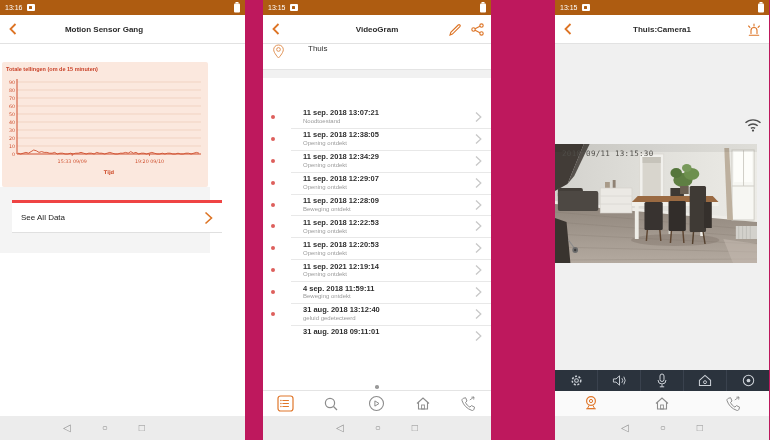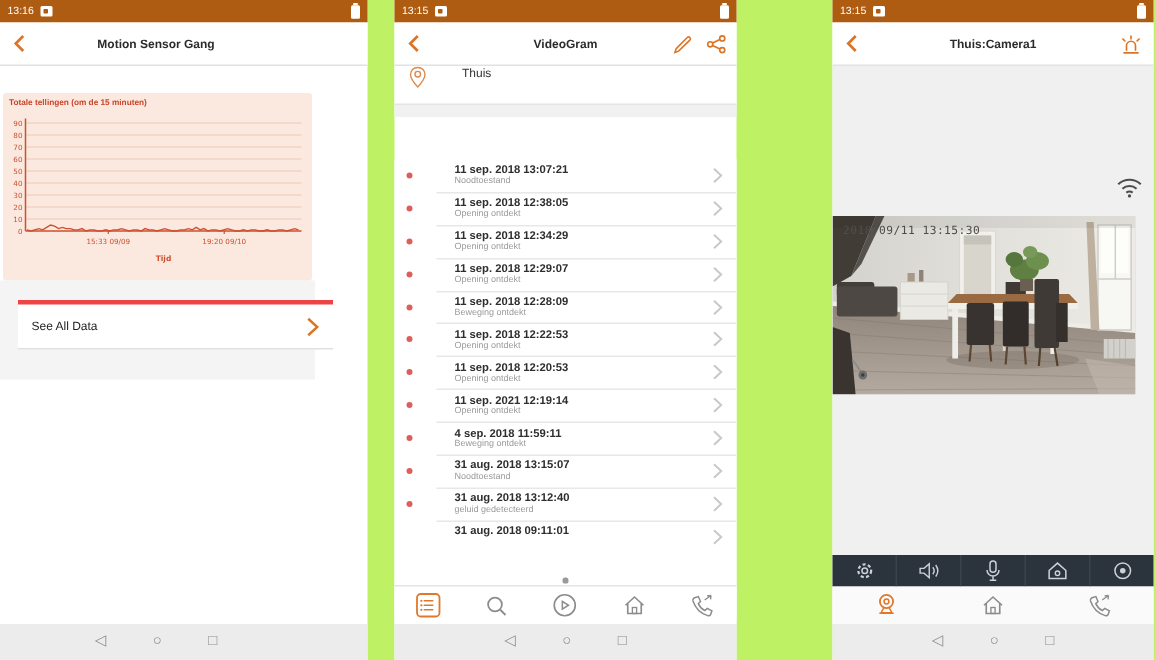--- a/index.html
+++ b/index.html
@@ -1,19 +1,19 @@
 <!DOCTYPE html>
 <html><head>
 <meta charset="utf-8">
 <style>
   * { box-sizing: border-box; margin: 0; padding: 0; }
   html,body { background:#fff; }
   .canvas {
     position: relative; width: 770px; height: 440px; overflow: hidden;
-    background: #bef264; font-family: "Liberation Sans", sans-serif;
+    background: #be185d; font-family: "Liberation Sans", sans-serif;
   }
   .phone { position: absolute; top: 0; height: 440px; background: #fff; }
   .p1 { left: 0;   width: 245px; }
   .p2 { left: 263px; width: 228px; }
   .p3 { left: 555px; width: 214px; }
 
   
   .statusbar { height: 15px; background: #ae5c11; display: flex; align-items: center;
     padding: 0 5px; color: #fff; font-size: 7px; gap: 4px; }
   .sb-spacer { flex: 1; }
@@ -275,30 +275,20 @@
           </div>
           <svg class="ev-chev" width="7" height="11" viewBox="0 0 7 11">
             <path d="M1 1 L5.8 5.5 L1 10" fill="none" stroke="#c8c8c8" stroke-width="1.3"></path>
           </svg>
         </div>
         <div class="ev-row">
           <span class="ev-dot"></span>
           <div class="ev-text">
             <div class="ev-date">4 sep. 2018 11:59:11</div>
             <div class="ev-sub">Beweging ontdekt</div>
-          </div>
-          <svg class="ev-chev" width="7" height="11" viewBox="0 0 7 11">
-            <path d="M1 1 L5.8 5.5 L1 10" fill="none" stroke="#c8c8c8" stroke-width="1.3"></path>
-          </svg>
-        </div>
-        <div class="ev-row">
-          <span class="ev-dot"></span>
-          <div class="ev-text">
-            <div class="ev-date">31 aug. 2018 13:15:07</div>
-            <div class="ev-sub">Noodtoestand</div>
           </div>
           <svg class="ev-chev" width="7" height="11" viewBox="0 0 7 11">
             <path d="M1 1 L5.8 5.5 L1 10" fill="none" stroke="#c8c8c8" stroke-width="1.3"></path>
           </svg>
         </div>
         <div class="ev-row">
           <span class="ev-dot"></span>
           <div class="ev-text">
             <div class="ev-date">31 aug. 2018 13:12:40</div>
             <div class="ev-sub">geluid gedetecteerd</div>

